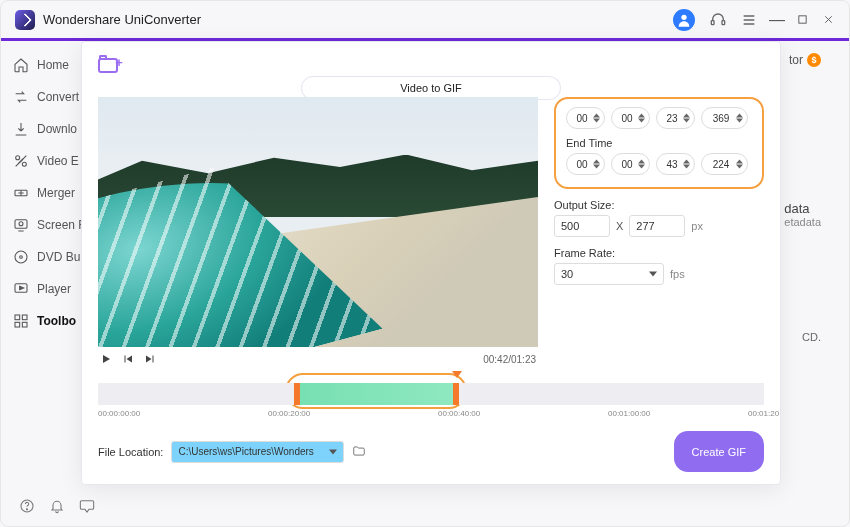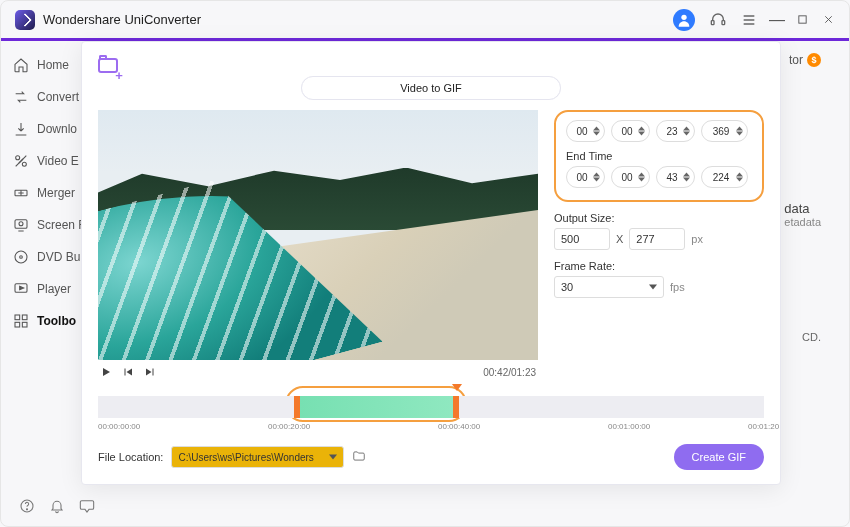--- a/index.html
+++ b/index.html
@@ -86,24 +86,24 @@
   .track { height:22px; background:#ededf2; margin:6px 0 4px; position:relative; }
   .sel { position:absolute; left:196px; width:165px; top:0; bottom:0; background:linear-gradient(90deg,#77e0b2,#8fe8c0); border-left:6px solid #f4792a; border-right:6px solid #f4792a;}
   .playhead { position:absolute; left:354px; top:-6px; width:0; height:0; border-left:5px solid transparent; border-right:5px solid transparent; border-top:7px solid #f4792a;}
   .playline { position:absolute; left:358px; top:0; bottom:0; width:1px; background:#f4792a;}
   .ticks { position:relative; height:16px; font-size:8px; color:#888; }
   .ticks span { position:absolute; transform:translateX(-0%);}
   .ticks .t0{left:0;} .ticks .t1{left:170px;} .ticks .t2{left:340px;} .ticks .t3{left:510px;} .ticks .t4{left:650px;}
 
   
   .foot { display:flex; align-items:center; margin-top:6px; gap:8px; font-size:11px; color:#333; }
-  .path-sel { border:1px solid #ddd; border-radius:3px; height:22px; width:173px; padding:0 6px; display:flex; align-items:center; justify-content:space-between; background:#eab308; cursor:pointer; }
+  .path-sel { border:1px solid #ddd; border-radius:3px; height:22px; width:173px; padding:0 6px; display:flex; align-items:center; justify-content:space-between; background:#7dd3fc; cursor:pointer; }
   .path-sel span { white-space:nowrap; overflow:hidden; text-overflow:ellipsis; font-size:10px; }
   .folder-btn svg { width:14px; height:14px; stroke:#666; fill:none; stroke-width:1.5; cursor:pointer;}
-  .create-btn { margin-left:auto; background:#8f6cf0; color:#fff; border:none; height:26px; padding:0 18px; border-radius:14px; font-size:11px; cursor:pointer; }
+  .create-btn { margin-left:auto; background:#8f6cf0; color:#fff; border:none; height:41px; padding:0 18px; border-radius:14px; font-size:11px; cursor:pointer; }
 
   
   .statusbar { position:absolute; left:0; bottom:0; height:40px; display:flex; align-items:center; gap:14px; padding:0 18px; }
   .statusbar svg { width:16px; height:16px; stroke:#777; fill:none; stroke-width:1.6; cursor:pointer; }
 </style>
 </head>
 <body>
 
 <div class="titlebar">
   <div class="app-logo"></div>

